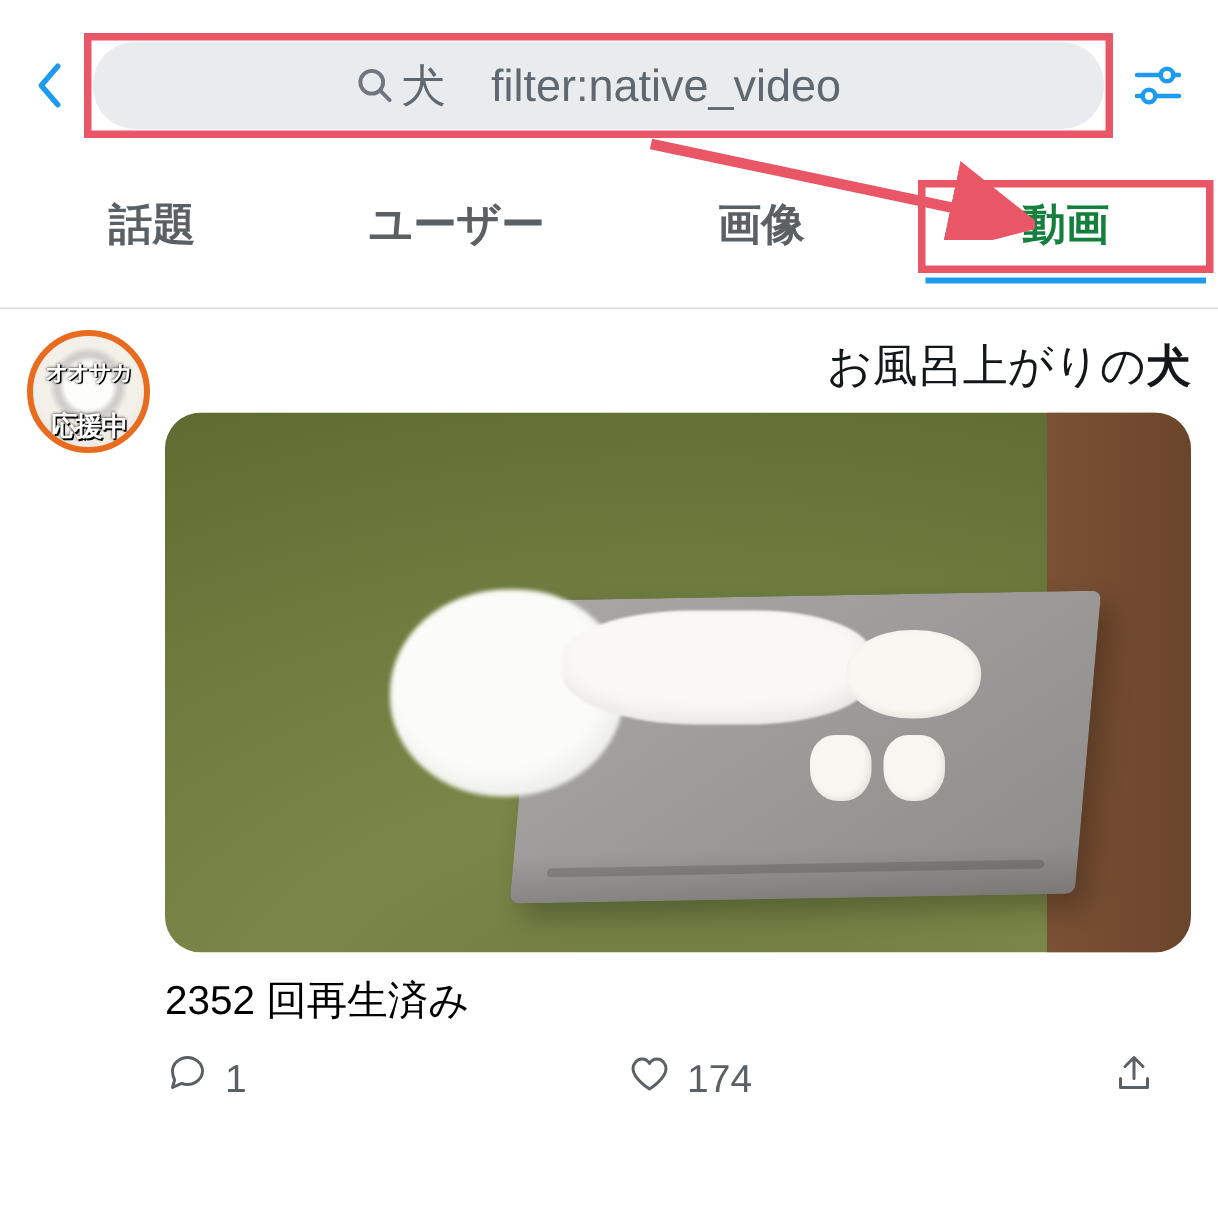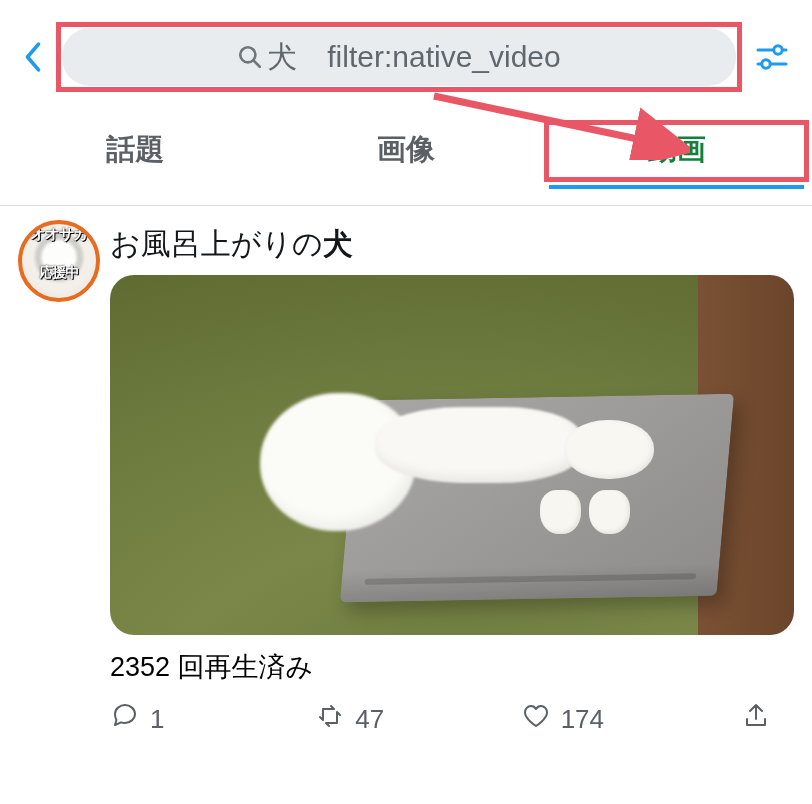--- a/index.html
+++ b/index.html
@@ -114,40 +114,41 @@
     background: radial-gradient(circle at 50% 45%, #fdfdfb 0 28%, #d0cfcb 36% 40%, #f3f0ea 48% 60%, #e2ded7 100%);
     border: 4px solid #e86b1f;
   }
   .avatar-banner {
     position:absolute; left:0; right:0;
     color:#fff; font-weight:800; text-align:center;
     text-shadow: 0 0 2px #000, 1px 1px 0 #000;
     font-size: 15px;
     letter-spacing: -1px;
   }
-  .avatar-banner.top { top:1px;font-family:Liberation Mono, monospace; }
-  .avatar-banner.bottom { bottom:16px; font-size:14px; }
+  .avatar-banner.top { top:15px;font-family:Liberation Mono, monospace; }
+  .avatar-banner.bottom { bottom:2px; font-size:18px; }
 
   .main-col { flex: 1; min-width: 0; }
   .hdr-row {
     display: flex;
     align-items: center;
     gap: 12px;
   }
   .name-blackout {
     flex: 1;
     height: 46px;
     background: #000;
   }
   .time { color:#5b6065; font-size:28px; }
   .more { color:#767c82; font-size:24px; letter-spacing:3px; padding:0 4px; }
   .body-text {
     font-size: 30px;
     color:#14171a;
     padding: 4px 0 10px 0;
+    text-align: right;
   }
   .body-text .kw { font-weight:800; }
 
   .media {
     width: 100%;
     height: 360px;
     border-radius: 24px;
     overflow:hidden;
     position:relative;
     background:
@@ -256,20 +257,21 @@
       <line x1="3" y1="10" x2="31" y2="10" stroke="#1d9bf0" stroke-width="3" stroke-linecap="round"></line>
       <circle cx="23" cy="10" r="4.2" fill="#fff" stroke="#1d9bf0" stroke-width="3"></circle>
       <line x1="3" y1="24" x2="31" y2="24" stroke="#1d9bf0" stroke-width="3" stroke-linecap="round"></line>
       <circle cx="11" cy="24" r="4.2" fill="#fff" stroke="#1d9bf0" stroke-width="3"></circle>
     </svg>
   </div>
 </div>
 
 <div class="tabs">
   <div class="tab"><span>話題</span></div>
+  <div class="tab"><span>ユーザー</span></div>
   <div class="tab"><span>画像</span></div>
   <div class="tab active">
     <span>動画</span>
     <div class="tab-highlight"></div>
   </div>
 </div>
 
 <svg class="arrow-annot" viewBox="0 0 260 70">
   <defs>
     <marker id="ah" viewBox="0 0 12 12" refX="9" refY="6" markerWidth="9" markerHeight="9" orient="auto">
@@ -302,28 +304,20 @@
     </div>
     <div class="views">2352 回再生済み</div>
     <div class="actions">
       <div class="action">
         <span>
           <svg viewBox="0 0 30 30">
               <path d="M25 13c0 5-5 9-10 9-1.4 0-2.7-.2-3.9-.7L5 24l1.4-5C5.5 17.3 5 15.2 5 13 5 8 9.9 4 15 4s10 4 10 9z" fill="none" stroke="#5b6065" stroke-width="2" stroke-linejoin="round"></path>
             </svg>
         </span>
         <span class="cnt">1</span>
-      </div>
-      <div class="action">
-        <span>
-          <svg viewBox="0 0 30 30">
-              <path d="M8 8h11l-3-3M8 8v11l-3-3M22 22H11l3 3M22 22V11l3 3" fill="none" stroke="#5b6065" stroke-width="2" stroke-linecap="round" stroke-linejoin="round"></path>
-            </svg>
-        </span>
-        <span class="cnt">47</span>
       </div>
       <div class="action">
         <span>
           <svg viewBox="0 0 30 30">
               <path d="M15 25S4 18 4 11.5C4 8 6.7 5 10 5c2.2 0 4 1.3 5 3 1-1.7 2.8-3 5-3 3.3 0 6 3 6 6.5C26 18 15 25 15 25z" fill="none" stroke="#5b6065" stroke-width="2" stroke-linejoin="round"></path>
             </svg>
         </span>
         <span class="cnt">174</span>
       </div>
       <div class="action share">

